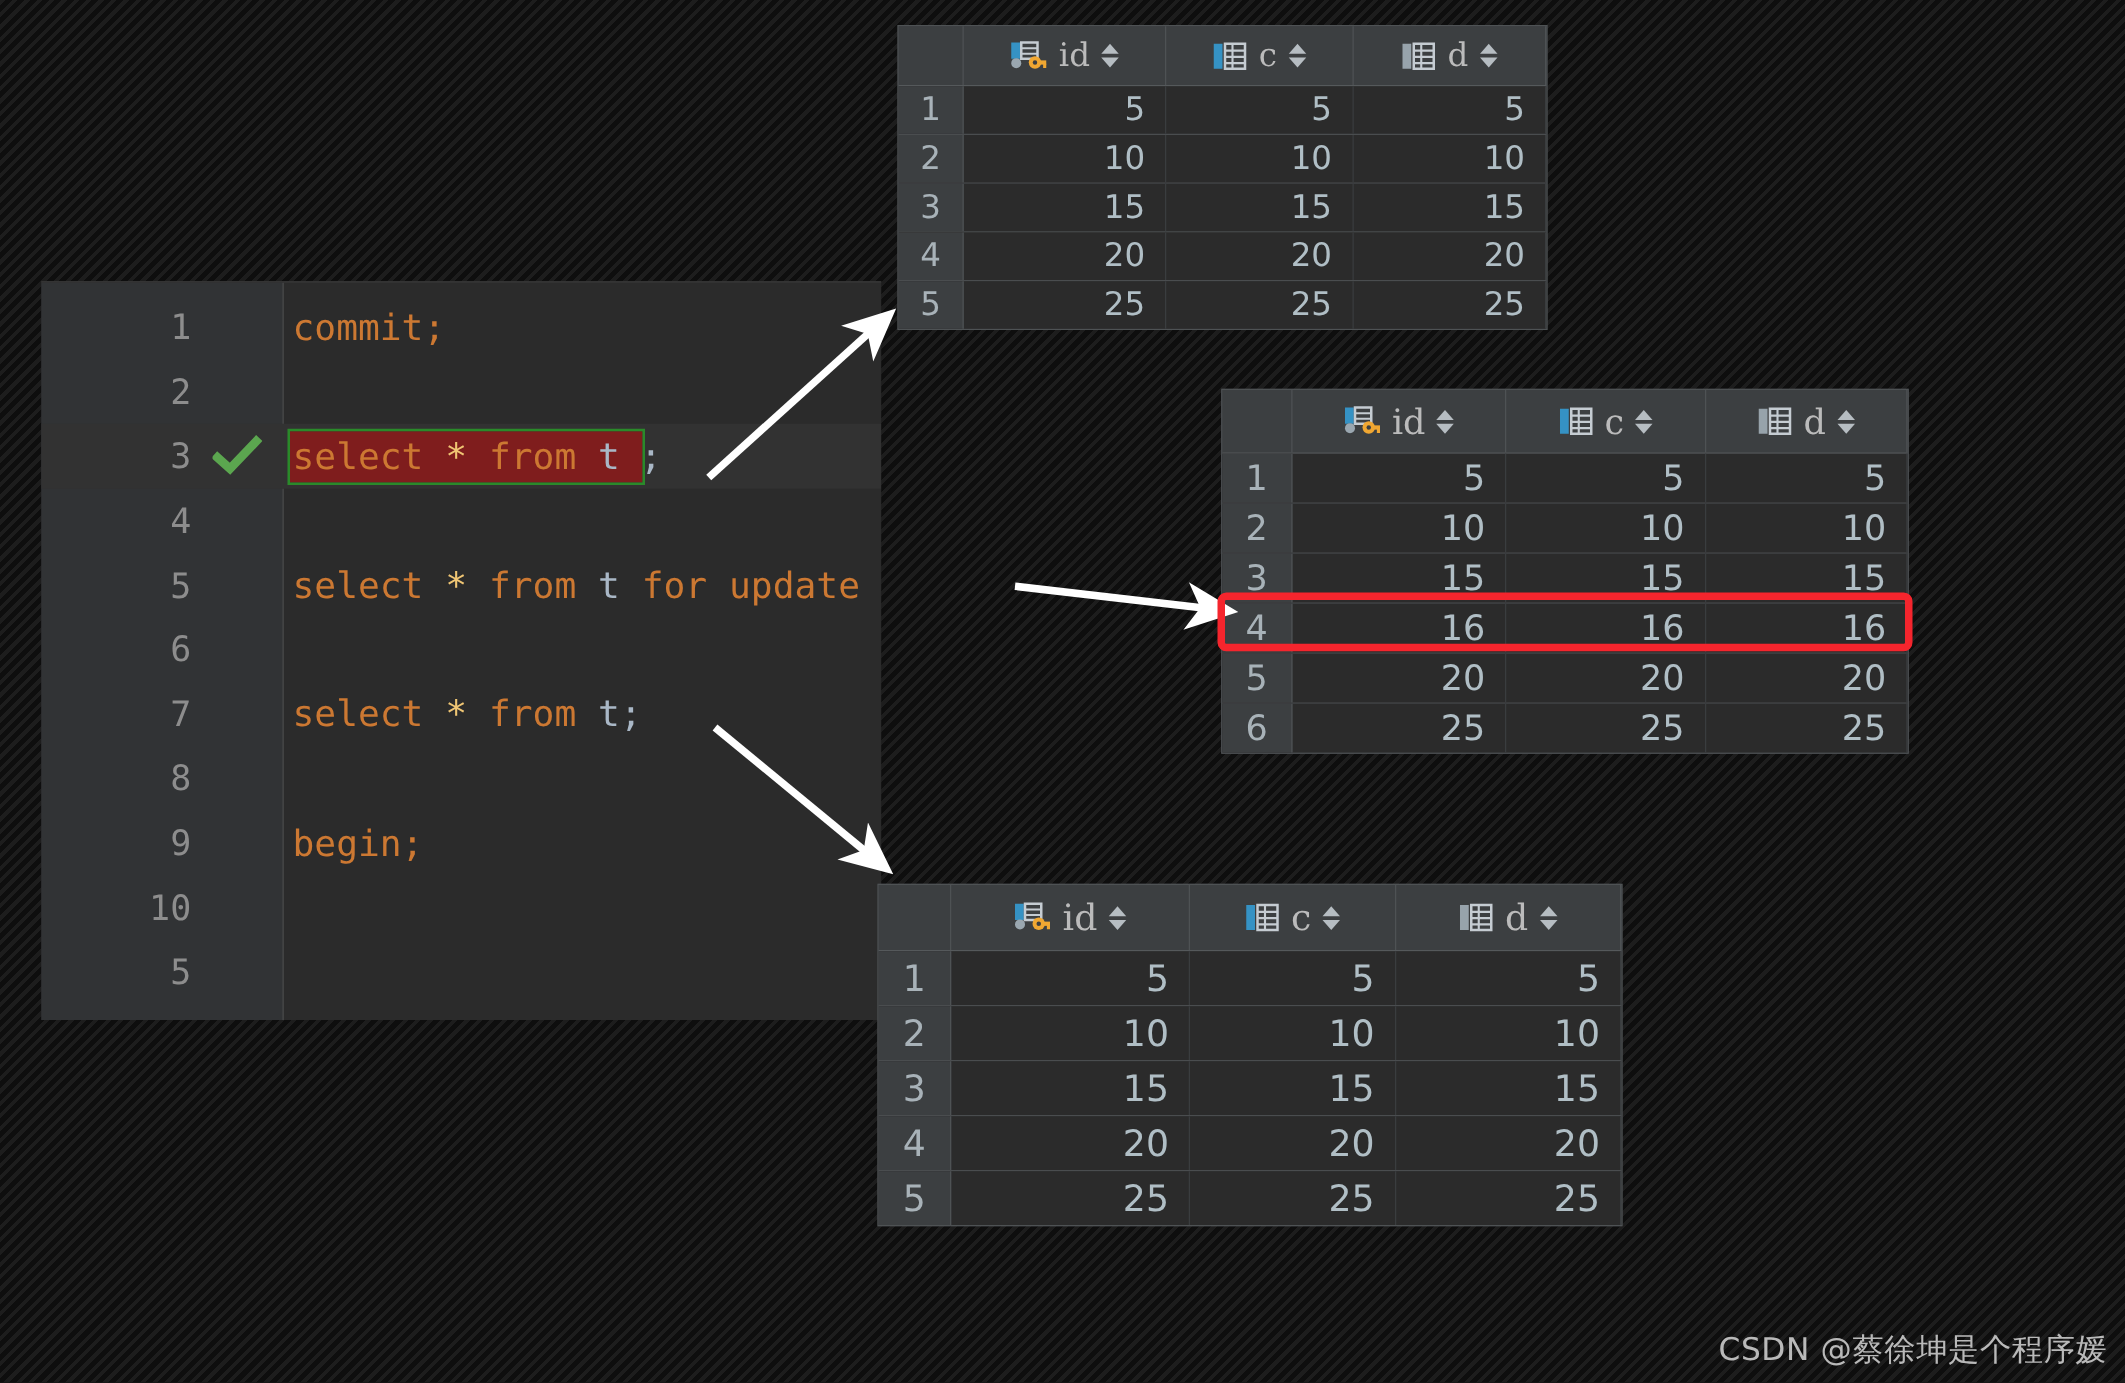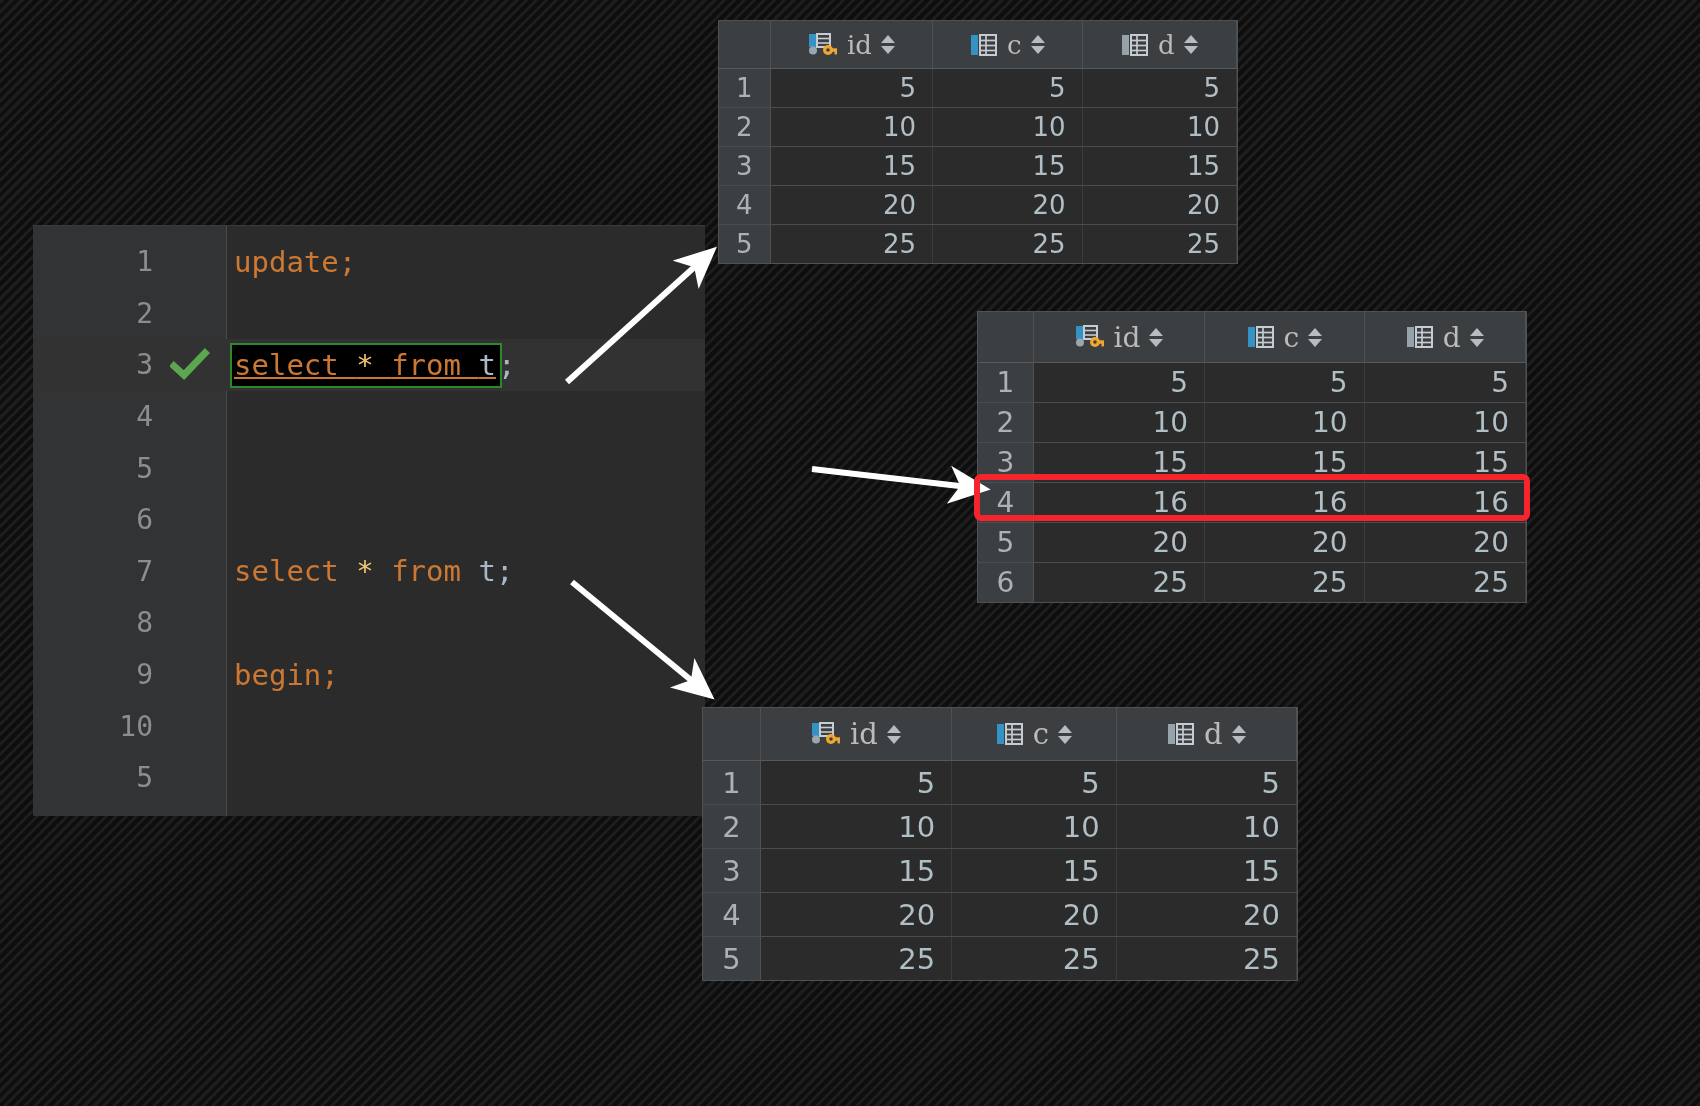--- a/index.html
+++ b/index.html
@@ -77,24 +77,23 @@
     white-space: pre;
     color: #cc7832;
     position: relative;
   }
   .tok-kw   { color: #cc7832; }
   .tok-star { color: #f0c674; }
   .tok-tbl  { color: #a9b7c6; }
   .tok-pun  { color: #a9b7c6; }
   .sel-box {
     outline: 2px solid #2a8a2a;
-    background: #000000;
-    padding: 3px 4px 4px 2px;
+    background: #7f1d1d;
+    padding: 3px 18px 4px 2px;
     margin: -3px -2px -4px -2px;
-    text-decoration: underline;
   }
 
   
   .grid {
     position: absolute;
     background: #3c3f41;
     border: 1px solid #4e5254;
     box-sizing: border-box;
     font-family: "DejaVu Sans", sans-serif;
   }
@@ -189,21 +188,21 @@
 <body>
 
 <div id="root">
 
   <div id="editor">
     <div class="gutter"></div>
     <div id="editor-lines">
         <div class="code-line" style="top: 10px;">
           <div class="ln">1</div>
           <div class="gutter-mark"></div>
-          <div class="code-text"><span class="tok-kw">update;</span></div>
+          <div class="code-text"><span class="tok-kw">commit;</span></div>
         </div>
         <div class="code-line" style="top: 61.6px;">
           <div class="ln">2</div>
           <div class="gutter-mark"></div>
           <div class="code-text"></div>
         </div>
         <div class="code-line current" style="top: 113.2px;">
           <div class="ln">3</div>
           <div class="gutter-mark">
             <svg width="40" height="34" viewBox="0 0 40 34">
@@ -213,20 +212,21 @@
           <div class="code-text"><span class="sel-box"><span class="tok-kw">select </span><span class="tok-star">* </span><span class="tok-kw">from </span><span class="tok-tbl">t</span></span><span class="tok-pun">;</span></div>
         </div>
         <div class="code-line" style="top: 164.8px;">
           <div class="ln">4</div>
           <div class="gutter-mark"></div>
           <div class="code-text"></div>
         </div>
         <div class="code-line" style="top: 216.4px;">
           <div class="ln">5</div>
           <div class="gutter-mark"></div>
+          <div class="code-text"><span class="tok-kw">select </span><span class="tok-star">* </span><span class="tok-kw">from </span><span class="tok-tbl">t </span><span class="tok-kw">for update </span></div>
         </div>
         <div class="code-line" style="top: 268px;">
           <div class="ln">6</div>
           <div class="gutter-mark"></div>
           <div class="code-text"></div>
         </div>
         <div class="code-line" style="top: 319.6px;">
           <div class="ln">7</div>
           <div class="gutter-mark"></div>
           <div class="code-text"><span class="tok-kw">select </span><span class="tok-star">* </span><span class="tok-kw">from </span><span class="tok-tbl">t</span><span class="tok-pun">;</span></div>
@@ -538,13 +538,14 @@
     </defs>
     <g id="arrow-group">
         <line x1="567" y1="382" x2="700" y2="262" stroke="#ffffff" stroke-width="6" marker-end="url(#ah)"></line>
         <line x1="812" y1="469" x2="968" y2="487" stroke="#ffffff" stroke-width="6" marker-end="url(#ah)"></line>
         <line x1="572" y1="582" x2="697" y2="685" stroke="#ffffff" stroke-width="6" marker-end="url(#ah)"></line>
       </g>
   </svg>
 
   <div class="red-box" id="red-highlight" style="left: 974px; top: 474px; width: 556px; height: 47px; border-color: rgb(245, 37, 45);"></div>
 
+  <div class="watermark">CSDN @蔡徐坤是个程序媛</div>
 </div>
 
 </body></html>

